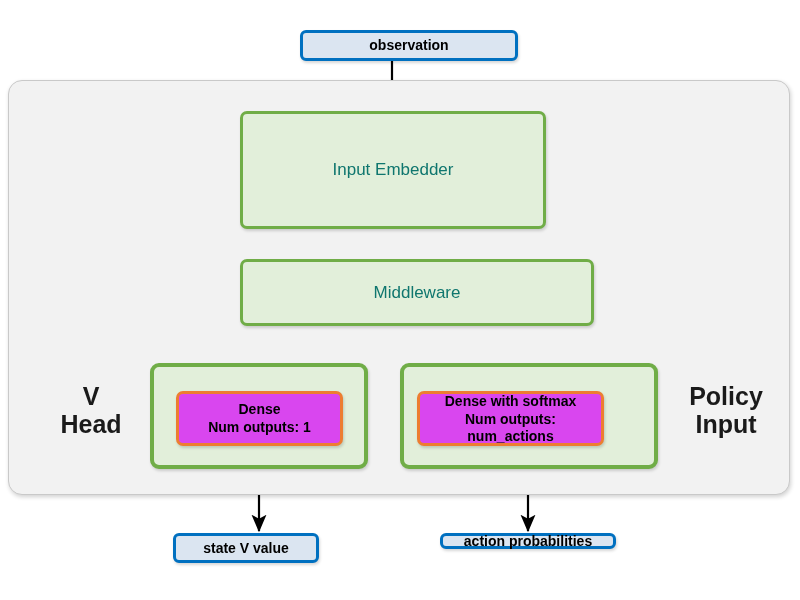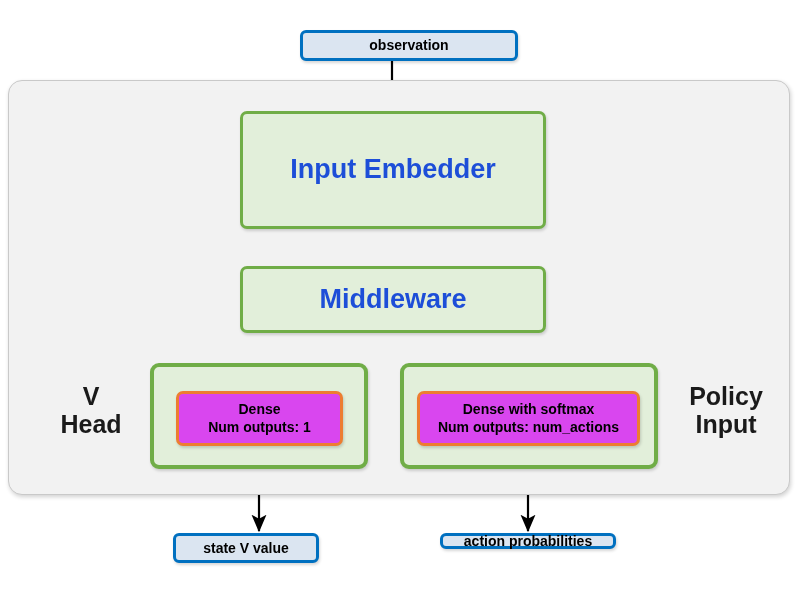--- a/index.html
+++ b/index.html
@@ -69,23 +69,23 @@
     color: #000000;
   }
 
   
   .block {
     background: #E2EFDA;
     border: 3px solid #70AD47;
     border-radius: 7px;
   }
   .block .ttl {
-    font-size: 27px;
-    font-weight: bold;
-    color: #1d4ed8;
+    font-size: 17px;
+    font-weight: normal;
+    color: #0f766e;
   }
 
   
   .headgroup {
     position: absolute;
     box-sizing: border-box;
     background: #E2EFDA;
     border: 4px solid #70AD47;
     border-radius: 9px;
     box-shadow: 1px 2px 3px rgba(0,0,0,0.16);
@@ -154,37 +154,37 @@
   <div class="panel" style="left:8px; top:80px; width:782px; height:415px;"></div>
 
   <div class="node io" style="left:300px; top:30px; width:218px; height:31px;">
     <span class="ttl">observation</span>
   </div>
 
   <div class="node block" style="left:240px; top:111px; width:306px; height:118px;">
     <span class="ttl">Input Embedder</span>
   </div>
 
-  <div class="node block" style="left:240px; top:266px; width:306px; height:67px;justify-content:center;">
+  <div class="node block" style="left:240px; top:259px; width:354px; height:67px;justify-content:center;">
     <span class="ttl">Middleware</span>
   </div>
 
   <div class="headgroup" style="left:150px; top:363px; width:218px; height:106px;"></div>
 
   <div class="node dense" style="left:176px; top:391px; width:167px; height:55px;">
     <span class="ttl">Dense</span>
     <span class="sub">Num outputs: 1</span>
   </div>
 
   <div class="caption" style="left:32px; top:382px; width:118px;">V
 Head</div>
 
   <div class="headgroup" style="left:400px; top:363px; width:258px; height:106px;"></div>
 
-  <div class="node dense" style="left:417px; top:391px; width:223px; height:55px;">
+  <div class="node dense" style="left:417px; top:391px; width:187px; height:55px;">
     <span class="ttl">Dense with softmax</span>
     <span class="sub">Num outputs: num_actions</span>
   </div>
 
   <div class="caption" style="left:664px; top:382px; width:124px;">Policy
 Input</div>
 
   <div class="node io" style="left:173px; top:533px; width:146px; height:30px;">
     <span class="ttl">state V value</span>
   </div>

